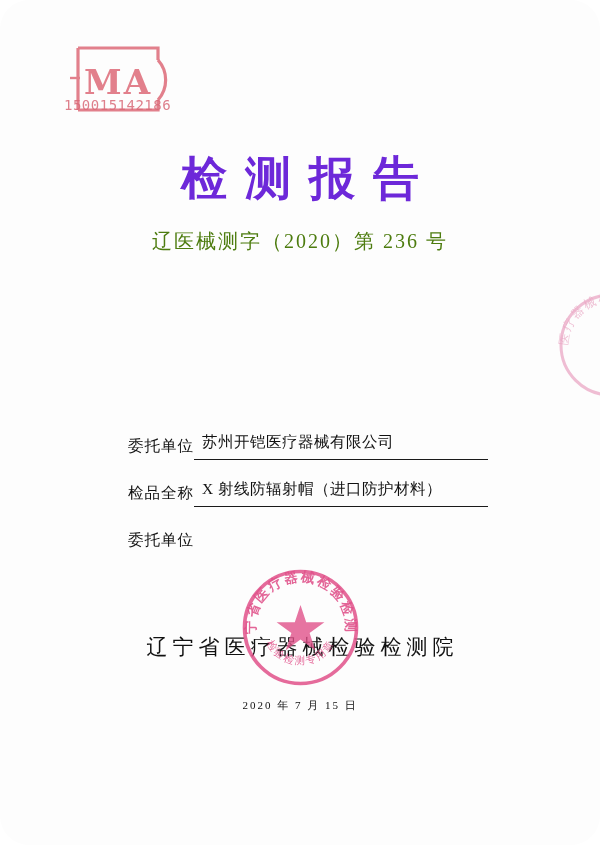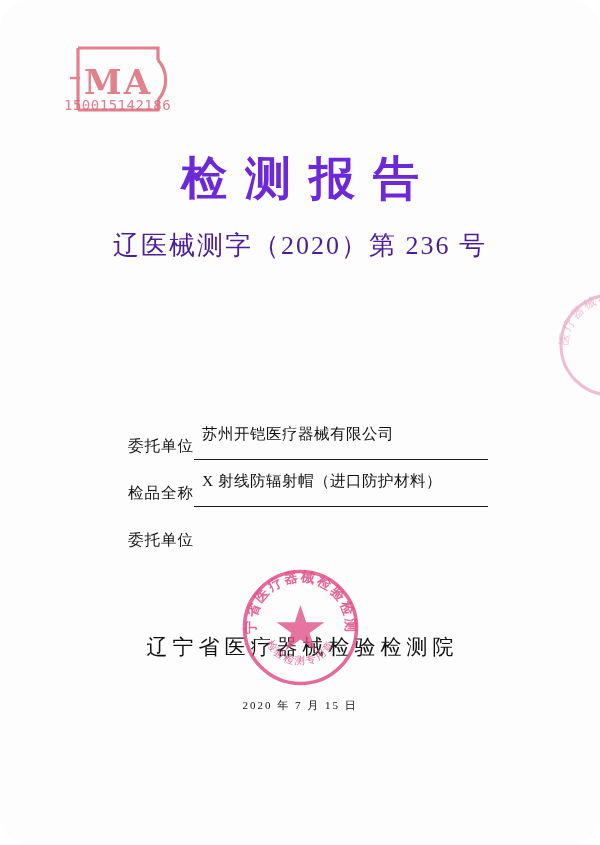--- a/index.html
+++ b/index.html
@@ -57,23 +57,23 @@
     text-indent: 18px;
     color: #6d28d9;
     font-family: "DejaVu Serif", "Liberation Serif", serif;
   }
   .subtitle {
     position: absolute;
     left: 0;
     top: 228px;
     width: 600px;
     text-align: center;
-    font-size: 26px;
+    font-size: 20px;
     letter-spacing: 2px;
-    color: #4c1d95;
+    color: #4d7c0f;
   }
 
   
   .fields {
     position: absolute;
     left: 128px;
     top: 432px;
     width: 360px;
   }
   .field-row {
@@ -88,21 +88,21 @@
     white-space: nowrap;
     color: #111;
     padding-bottom: 3px;
   }
   .field-value {
     flex: 1;
     font-size: 15.5px;
     letter-spacing: 0.5px;
     color: #111;
     border-bottom: 1px solid #1a1a1a;
-    padding: 0 4px 14px 8px;
+    padding: 0 4px 6px 8px;
     white-space: nowrap;
   }
 
   
   .issuer {
     position: absolute;
     left: 0;
     top: 633px;
     width: 600px;
     text-align: center;

